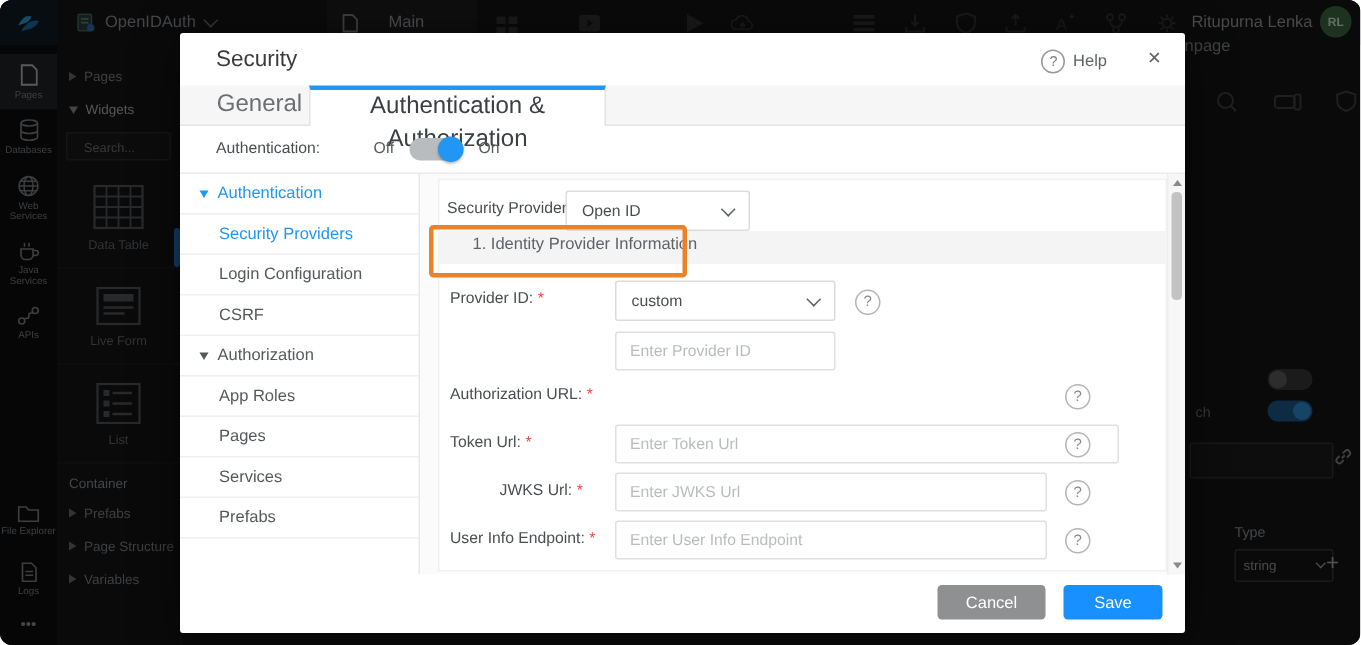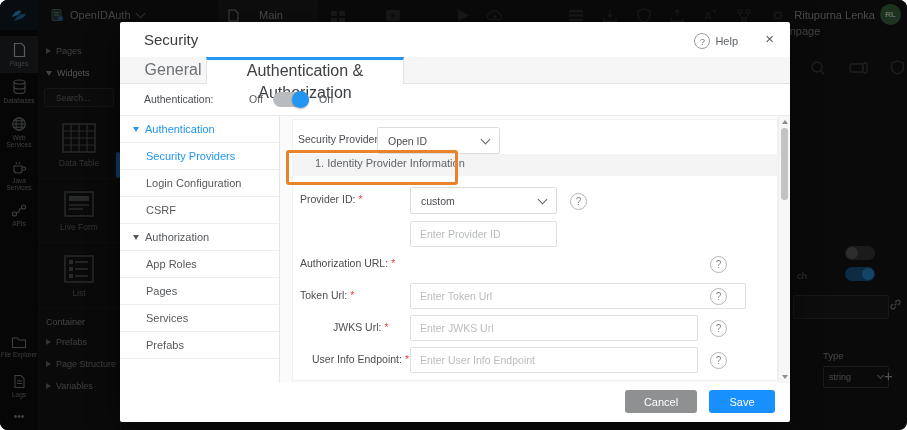--- a/index.html
+++ b/index.html
@@ -388,21 +388,21 @@
         </div>
         <input class="inp" style="left: 130px; top: 167px; width: 336px;" placeholder="Enter Token Url">
         <div class="helpc" style="left:430px;top:172px;">?</div>
 
         <div class="f-label" style="left:21px;top:205px;margin-left:32px;">
           <span>JWKS Url:</span><span class="req">*</span>
         </div>
         <input class="inp" style="left: 130px; top: 199px; width: 288px;" placeholder="Enter JWKS Url">
         <div class="helpc" style="left:430px;top:204px;">?</div>
 
-        <div class="f-label" style="left:20px;top:237px;margin-left:12px;">
+        <div class="f-label" style="left:20px;top:237px;">
           <span>User Info Endpoint:</span><span class="req">*</span>
         </div>
         <input class="inp" style="left: 130px; top: 231px; width: 288px;" placeholder="Enter User Info Endpoint">
         <div class="helpc" style="left:430px;top:236px;">?</div>
       </div>
 
       <div class="m-scroll">
         <div class="arr-u"></div>
         <div class="thumb"></div>
         <div class="arr-d"></div>

